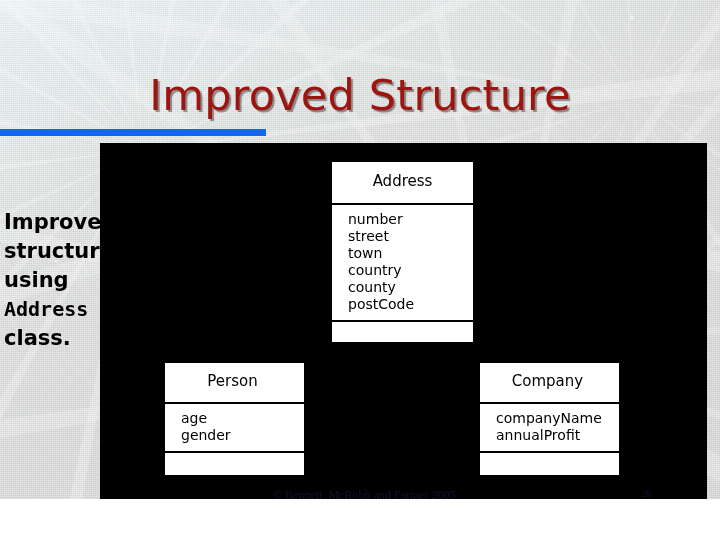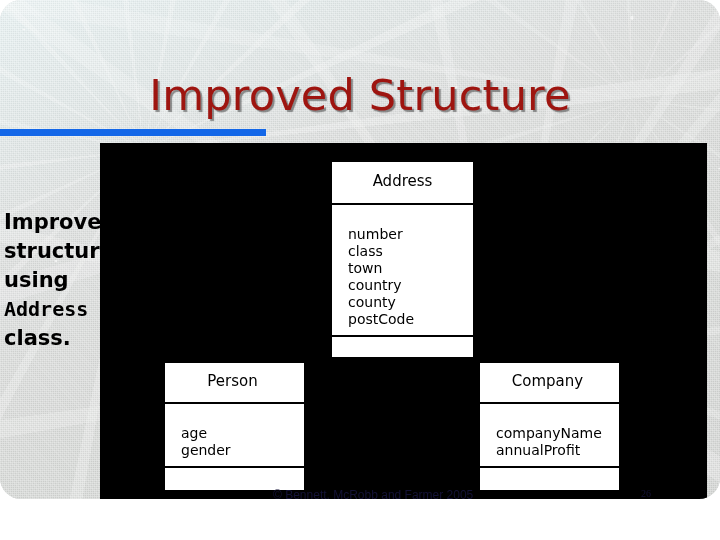--- a/index.html
+++ b/index.html
@@ -13,21 +13,20 @@
     overflow: hidden;
     font-family: "Liberation Sans", sans-serif;
   }
 
   #slide {
     position: relative;
     width: 720px;
     height: 499px;
     background-color: #d9dcdb;
     overflow: hidden;
-    border-radius: 21px;
   }
 
   
   .bg-base {
     position: absolute;
     inset: 0;
     background:
       linear-gradient(160deg, #e8f2f3 0%, #e2eaea 14%, #dcdedd 34%, #d7d9d7 60%, #d3d5d3 100%);
   }
   .bg-crackle {
@@ -137,21 +136,20 @@
     padding: 9px 4px 12px 0;
     border-bottom: 2px solid #000;
     background: #fff;
   }
   .uml-attrs {
     font-size: 14px;
     line-height: 17px;
     padding: 6px 4px 7px 16px;
     border-bottom: 2px solid #000;
     background: #fff;
-    margin-top: 15px;
   }
   .uml-ops {
     background: #fff;
     min-height: 18px;
   }
 
   #class-address { left: 230px; top: 17px; width: 145px; }
   #class-address .uml-name { padding: 10px 4px 13px 4px; }
   #class-address .uml-ops  { height: 20px; }
 
@@ -159,21 +157,21 @@
   #class-person  .uml-ops  { height: 22px; }
 
   #class-company { left: 378px; top: 218px; width: 143px; }
   #class-company .uml-ops  { height: 22px; }
 
   
   .footer-copyright {
     position: absolute;
     left: 173px;
     top: 345px;
-    font-family: Liberation Sans, sans-serif;
+    font-family: Liberation Serif, serif;
     font-size: 12px;
     color: #141236;
     white-space: nowrap;
   }
   .footer-pagenum {
     position: absolute;
     left: 541px;
     top: 345px;
     font-family: Liberation Serif, serif;
     font-size: 10px;
@@ -200,21 +198,21 @@
     <div class="mono">Address</div>
     <div>class.</div>
   </div>
 
   <div class="picture">
 
     <div class="uml-class" id="class-address">
       <div class="uml-name">Address</div>
       <div class="uml-attrs">
         <div>number</div>
-        <div>class</div>
+        <div>street</div>
         <div>town</div>
         <div>country</div>
         <div>county</div>
         <div>postCode</div>
       </div>
       <div class="uml-ops"></div>
     </div>
 
     <div class="uml-class" id="class-person">
       <div class="uml-name">Person</div>

